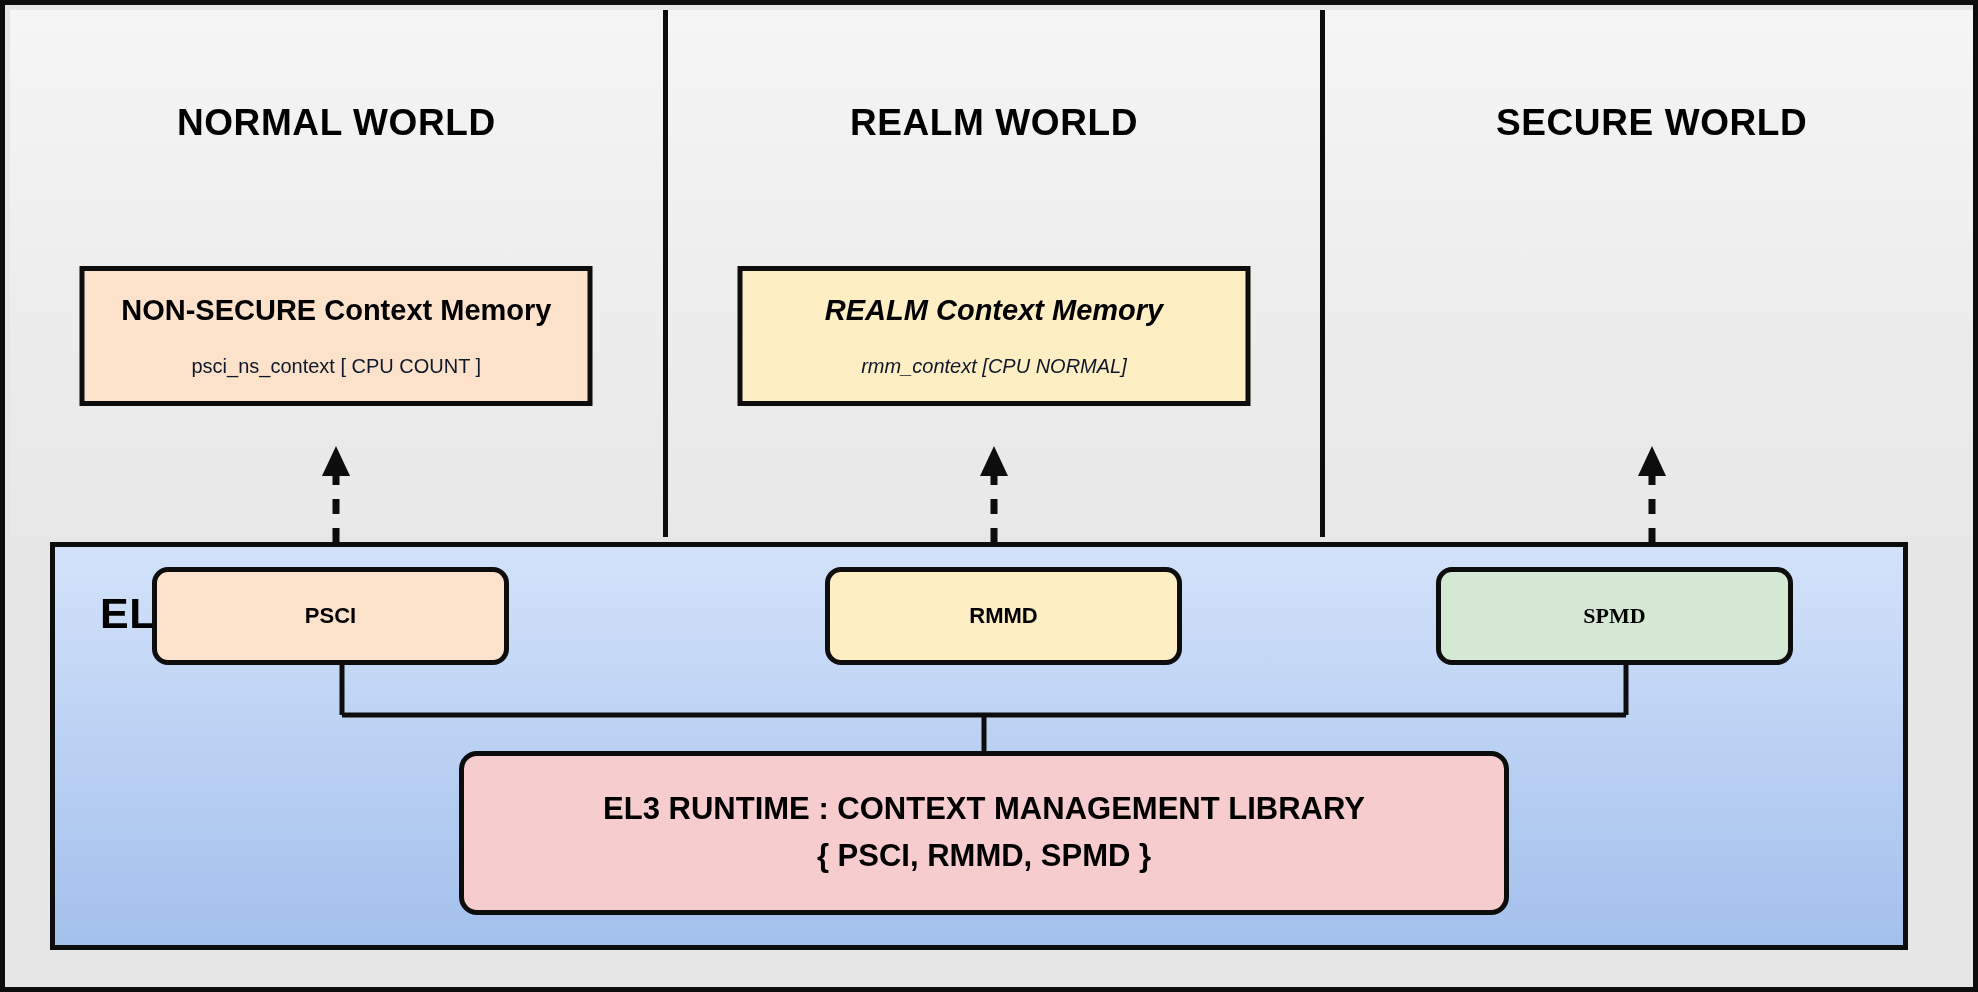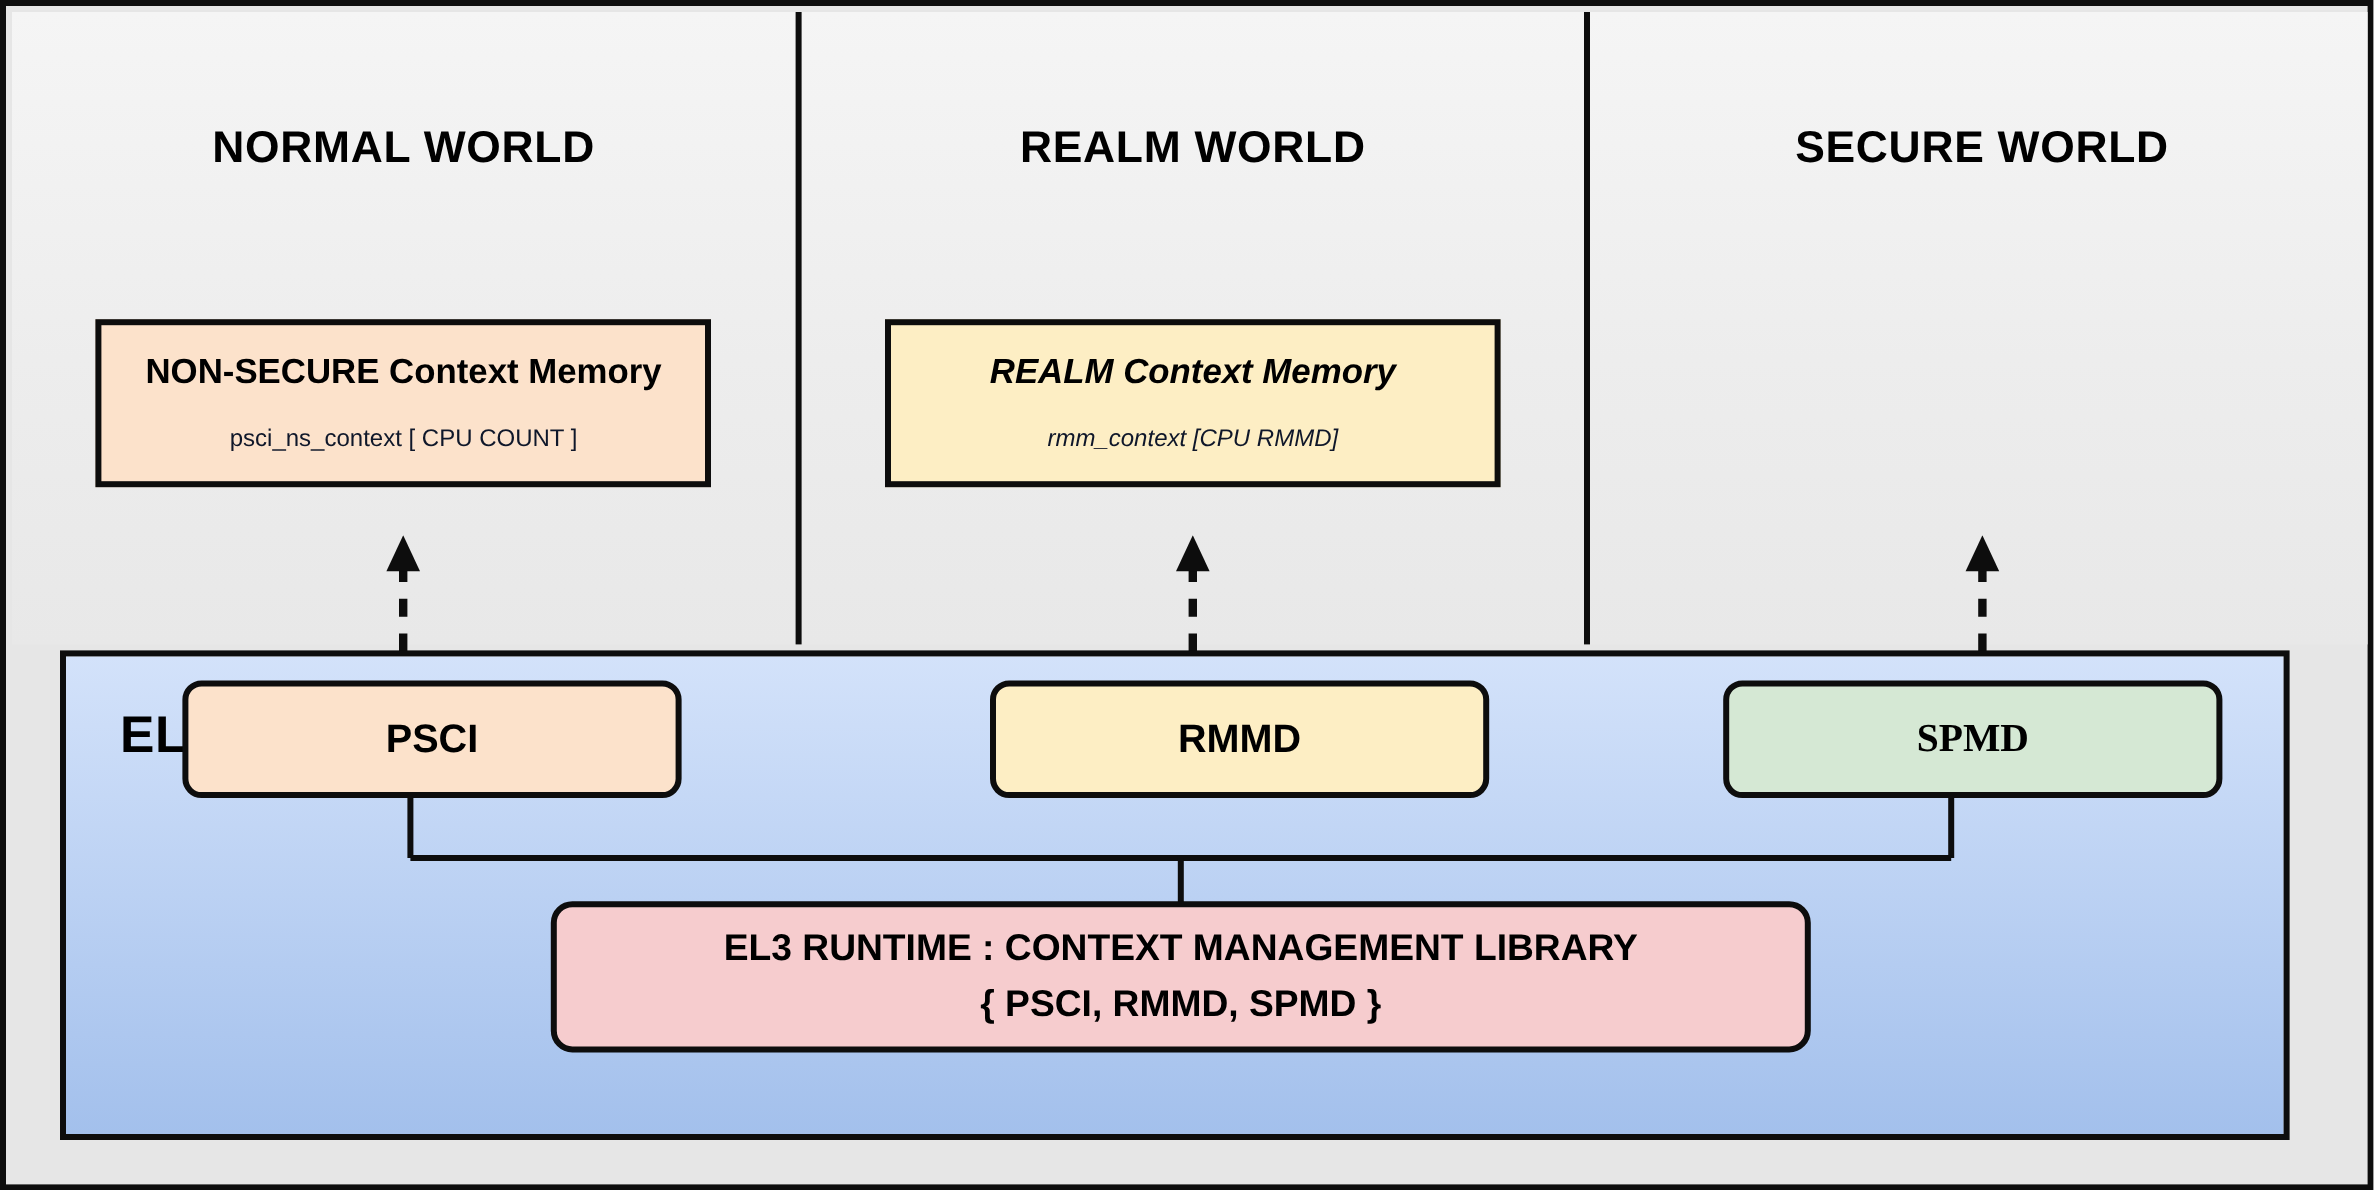--- a/index.html
+++ b/index.html
@@ -115,29 +115,29 @@
     font-size: 43px;
     font-weight: bold;
     color: #000000;
     letter-spacing: 0.5px;
   }
 
   
   .dispatcher {
     position: absolute;
     top: 20px;
-    width: 416px;
+    width: 357px;
     height: 98px;
     box-sizing: border-box;
     border: 5px solid #0d0d0d;
     border-radius: 16px;
     display: flex;
     align-items: center;
     justify-content: center;
-    font-size: 33px;
+    font-size: 22px;
     font-weight: bold;
     color: #000000;
   }
   #dispatcher-psci { left: 97px; }
   #dispatcher-rmmd { left: 770px; }
   #dispatcher-spmd { left: 1381px; font-family: Liberation Serif, serif; }
 
   
   #connector-bus {
     position: absolute;
@@ -147,21 +147,21 @@
     height: 100%;
     pointer-events: none;
   }
 
   
   #runtime-box {
     position: absolute;
     left: 404px;
     top: 204px;
     width: 1050px;
-    height: 126px;
+    height: 164px;
     box-sizing: border-box;
     border: 5px solid #0d0d0d;
     border-radius: 18px;
     display: flex;
     flex-direction: column;
     align-items: center;
     justify-content: center;
     gap: 6px;
   }
   .runtime-line {
@@ -193,21 +193,21 @@
         <polygon points="20,0 6,30 34,30" fill="#0d0d0d"></polygon>
         <polygon points="20,135 6,105 34,105" fill="#0d0d0d"></polygon>
       </svg>
     </div>
 
     <div class="world-panel">
       <div class="world-title">REALM WORLD</div>
 
       <div class="ctx-box" id="ctx-box-realm" style="background: rgb(253, 238, 196); border-color: rgb(13, 13, 13); font-style: italic;">
         <div class="ctx-title">REALM Context Memory</div>
-        <div class="ctx-code">rmm_context [CPU RMMD]</div>
+        <div class="ctx-code">rmm_context [CPU NORMAL]</div>
       </div>
 
       <svg class="dash-arrow" viewBox="0 0 40 135">
         <line x1="20" y1="24" x2="20" y2="111" stroke="#0d0d0d" stroke-width="7" stroke-dasharray="15 14"></line>
         <polygon points="20,0 6,30 34,30" fill="#0d0d0d"></polygon>
         <polygon points="20,135 6,105 34,105" fill="#0d0d0d"></polygon>
       </svg>
     </div>
 
     <div class="world-panel">

